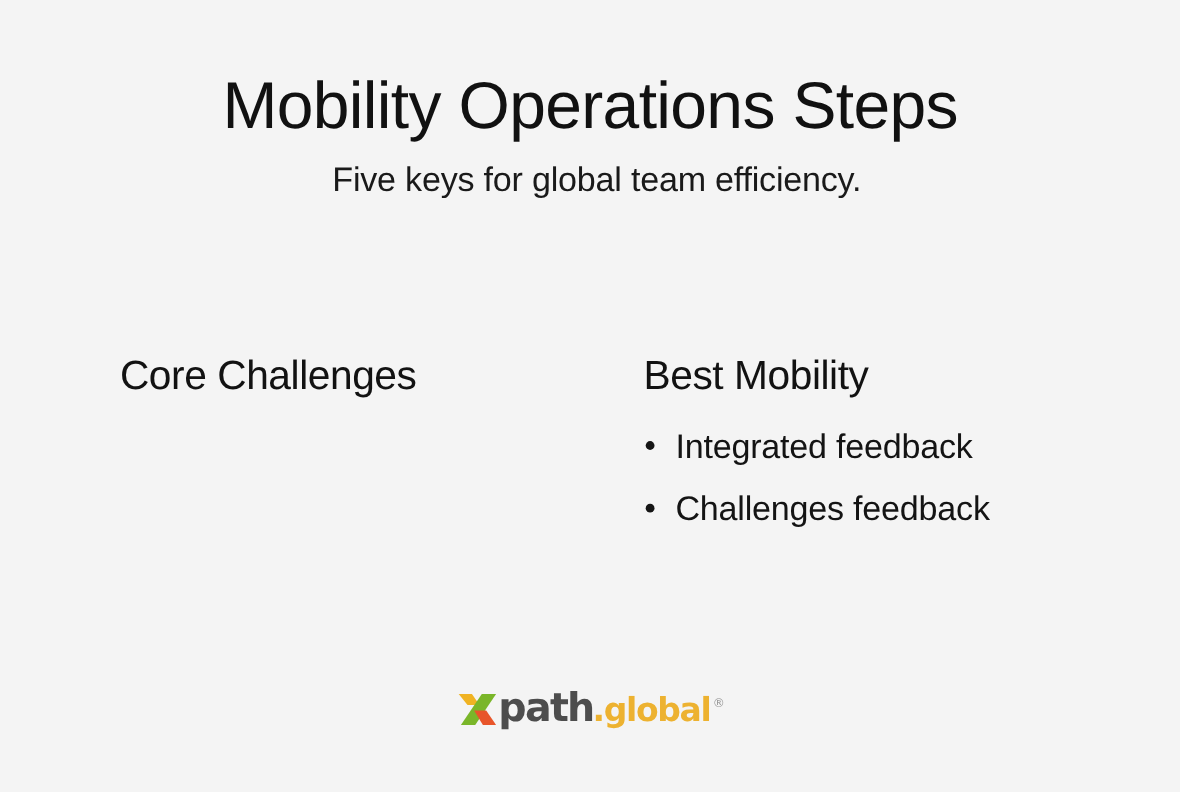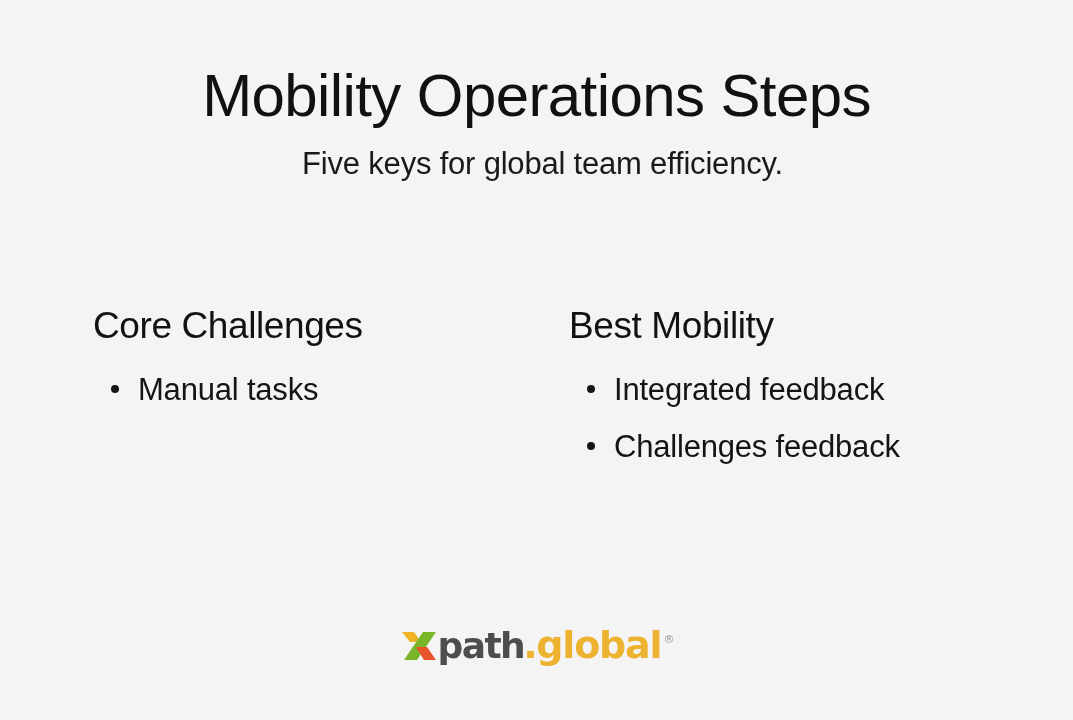--- a/index.html
+++ b/index.html
@@ -67,21 +67,21 @@
   }
   .column-left  { left: 93px;  }
   .column-right { left: 569px; }
 
   .column-heading {
     font-size: 37px;
     line-height: 1.15;
     font-weight: 400;
     color: #121212;
     letter-spacing: -0.4px;
-    margin: 0;
+    margin: 16px;
     white-space: nowrap;
   }
 
   .bullet-list {
     list-style: none;
     margin: 26px 0 0 0;
     padding: 0 0 0 18px;
   }
 
   .bullet-item {
@@ -136,21 +136,21 @@
 
   .logo-path {
     font-size: 36px;
     font-weight: 700;
     color: #4d4d4d;
     letter-spacing: -1.6px;
     font-family: "DejaVu Sans", sans-serif;
   }
 
   .logo-global {
-    font-size: 38px;
+    font-size: 30px;
     font-weight: 700;
     color: #edb230;
     letter-spacing: -1.2px;
     font-family: "DejaVu Sans", sans-serif;
     margin-left: -1px;
   }
 
   .logo-reg {
     font-size: 11px;
     color: #9a9a9a;
@@ -169,24 +169,20 @@
   <div class="header">
     <h1 class="slide-title">Mobility Operations Steps</h1>
     <p class="slide-subtitle">Five keys for global team efficiency.</p>
   </div>
 
   <div class="columns">
 
     <div class="column column-left">
       <h2 class="column-heading">Core Challenges</h2>
       <ul class="bullet-list">
-        <li class="bullet-item">
-          <span class="dot"></span>
-          <span>Manual tasks</span>
-        </li>
       </ul>
     </div>
 
     <div class="column column-right">
       <h2 class="column-heading">Best Mobility</h2>
       <ul class="bullet-list">
         <li class="bullet-item">
           <span class="dot"></span>
           <span>Integrated feedback</span>
         </li>

